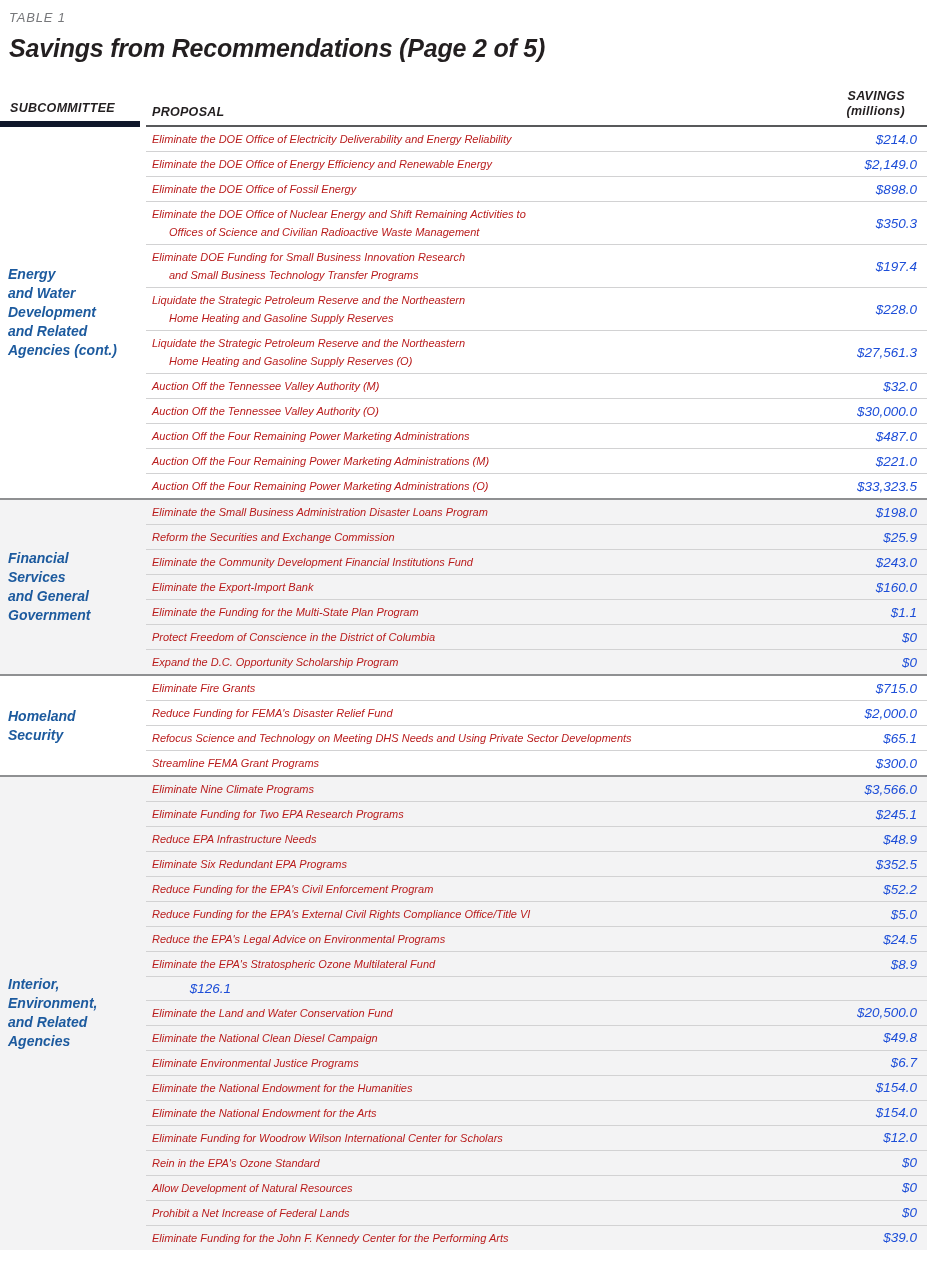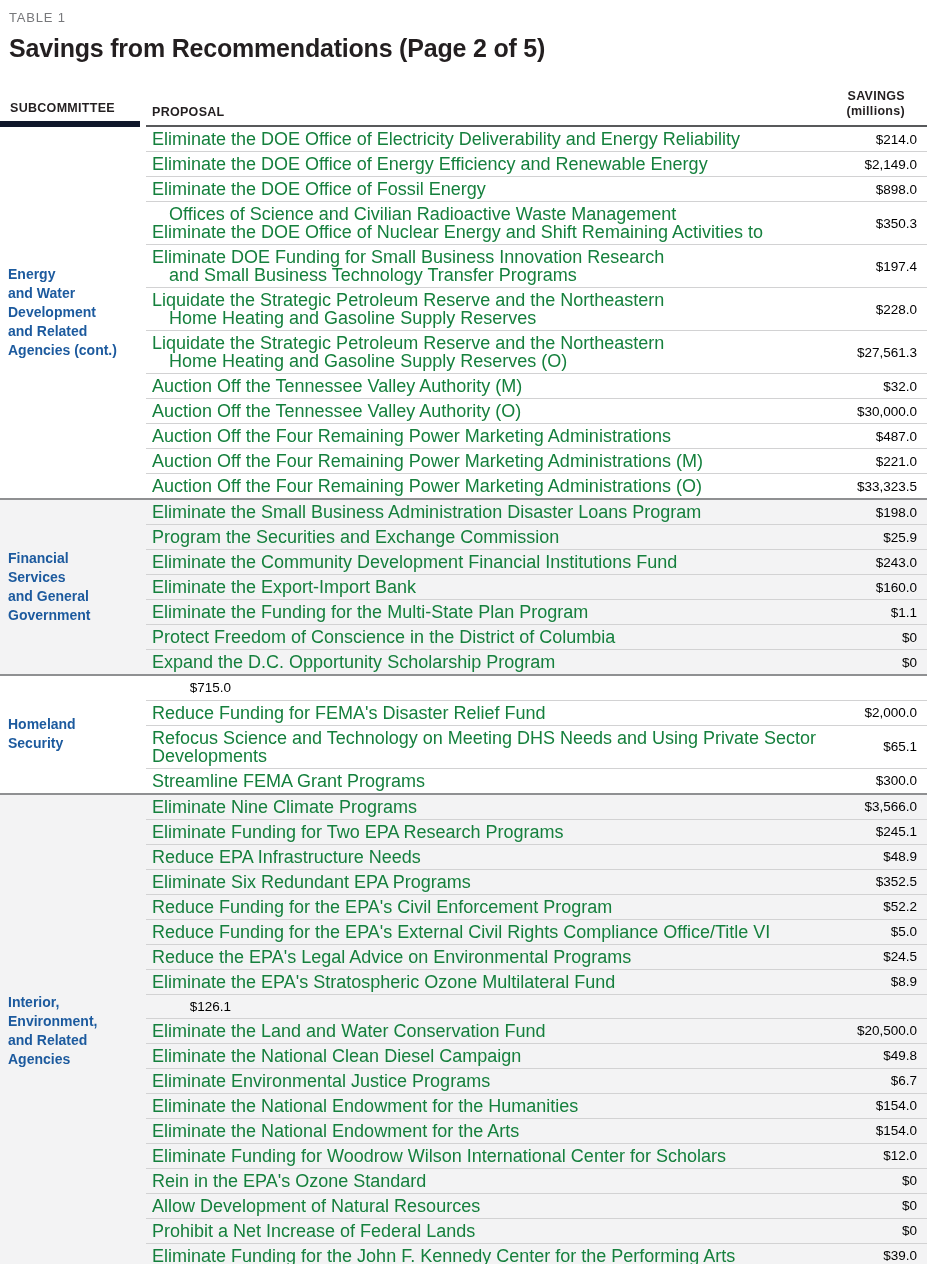--- a/index.html
+++ b/index.html
@@ -8,20 +8,21 @@
     background: #ffffff;
     font-family: "Liberation Sans", sans-serif;
     color: #414042;
   }
   .page {
     position: relative;
     width: 927px;
     height: 1264px;
     overflow: hidden;
     background: #ffffff;
+    font-style: italic;
   }
   .kicker {
     margin: 10px 0 0 9px;
     font-size: 13px;
     letter-spacing: 0.8px;
     color: #77787b;
   }
   .title {
     margin: 9px 0 0 9px;
     font-size: 25px;
@@ -83,32 +84,32 @@
   .row {
     display: flex;
     align-items: center;
     min-height: 23.8px;
     padding: 3px 0;
   }
   .row + .row { border-top: 1px solid #d2d2d3; }
   .prop-cell {
     flex: 1;
     padding-left: 6px;
-    font-size: 18px;
-    color: #15803d;
+    font-size: 11px;
+    color: #b91c1c;
   }
   .prop-line { line-height: 18px; }
   .prop-line.cont { padding-left: 17px; }
   .sav-cell {
     width: 95px;
     flex-shrink: 0;
     text-align: right;
     padding-right: 10px;
     font-size: 13.5px;
-    color: #000000;
+    color: #1d4ed8;
     white-space: nowrap;
   }
 </style>
 </head>
 <body>
 
 <div class="page">
 
   <div class="kicker">TABLE 1</div>
 
@@ -148,22 +149,22 @@
             <div class="sav-cell">$2,149.0</div>
           </div>
           <div class="row">
             <div class="prop-cell">
               <div class="prop-line">Eliminate the DOE Office of Fossil Energy</div>
             </div>
             <div class="sav-cell">$898.0</div>
           </div>
           <div class="row">
             <div class="prop-cell">
+              <div class="prop-line">Eliminate the DOE Office of Nuclear Energy and Shift Remaining Activities to</div>
               <div class="prop-line cont">Offices of Science and Civilian Radioactive Waste Management</div>
-              <div class="prop-line">Eliminate the DOE Office of Nuclear Energy and Shift Remaining Activities to</div>
             </div>
             <div class="sav-cell">$350.3</div>
           </div>
           <div class="row">
             <div class="prop-cell">
               <div class="prop-line">Eliminate DOE Funding for Small Business Innovation Research</div>
               <div class="prop-line cont">and Small Business Technology Transfer Programs</div>
             </div>
             <div class="sav-cell">$197.4</div>
           </div>
@@ -222,21 +223,21 @@
         </div>
         <div class="rows-col">
           <div class="row">
             <div class="prop-cell">
               <div class="prop-line">Eliminate the Small Business Administration Disaster Loans Program</div>
             </div>
             <div class="sav-cell">$198.0</div>
           </div>
           <div class="row">
             <div class="prop-cell">
-              <div class="prop-line">Program the Securities and Exchange Commission</div>
+              <div class="prop-line">Reform the Securities and Exchange Commission</div>
             </div>
             <div class="sav-cell">$25.9</div>
           </div>
           <div class="row">
             <div class="prop-cell">
               <div class="prop-line">Eliminate the Community Development Financial Institutions Fund</div>
             </div>
             <div class="sav-cell">$243.0</div>
           </div>
           <div class="row">
@@ -265,20 +266,23 @@
           </div>
         </div>
       </div>
       <div class="section">
         <div class="sub-cell">
           <div class="sub-label">Homeland
 Security</div>
         </div>
         <div class="rows-col">
           <div class="row">
+            <div class="prop-cell">
+              <div class="prop-line">Eliminate Fire Grants</div>
+            </div>
             <div class="sav-cell">$715.0</div>
           </div>
           <div class="row">
             <div class="prop-cell">
               <div class="prop-line">Reduce Funding for FEMA's Disaster Relief Fund</div>
             </div>
             <div class="sav-cell">$2,000.0</div>
           </div>
           <div class="row">
             <div class="prop-cell">

